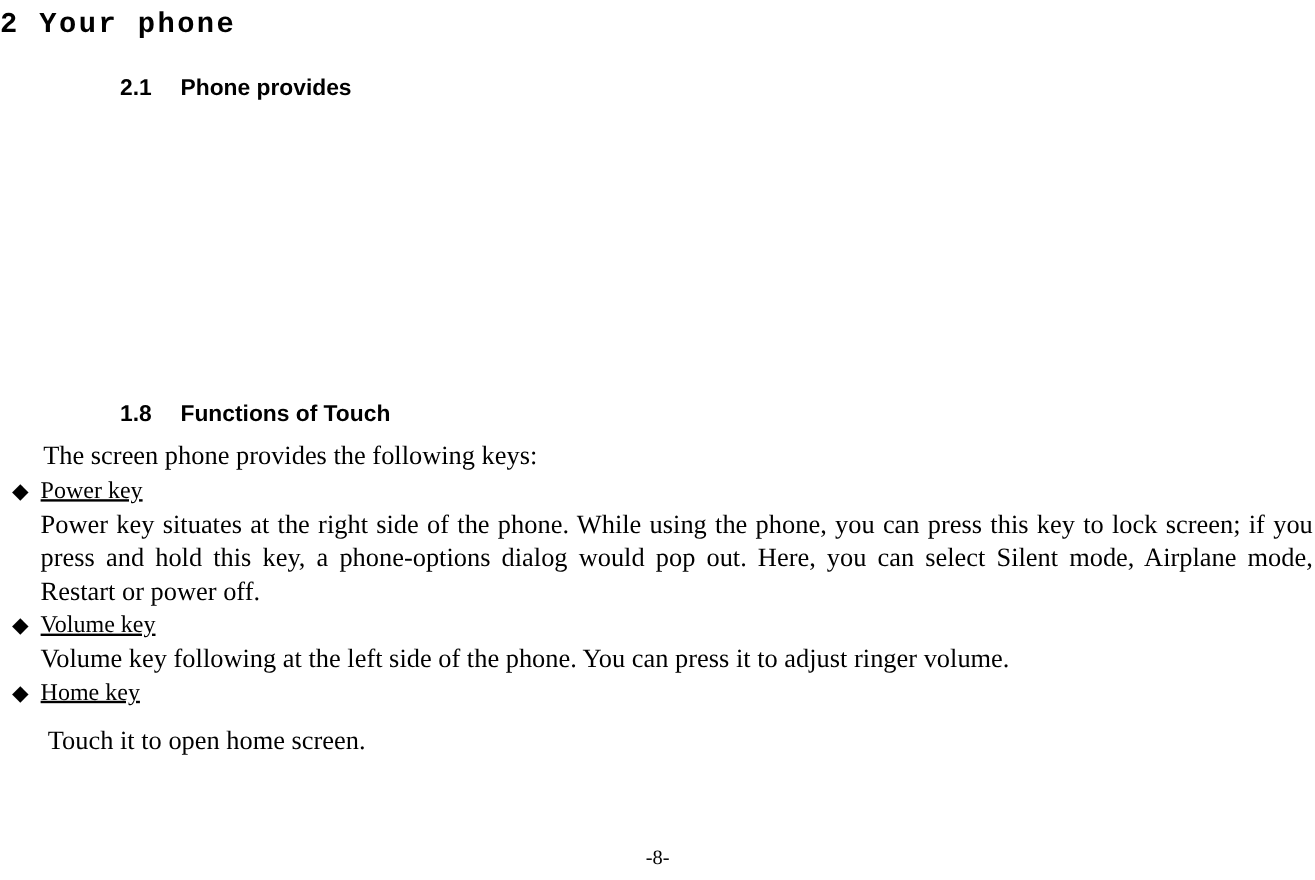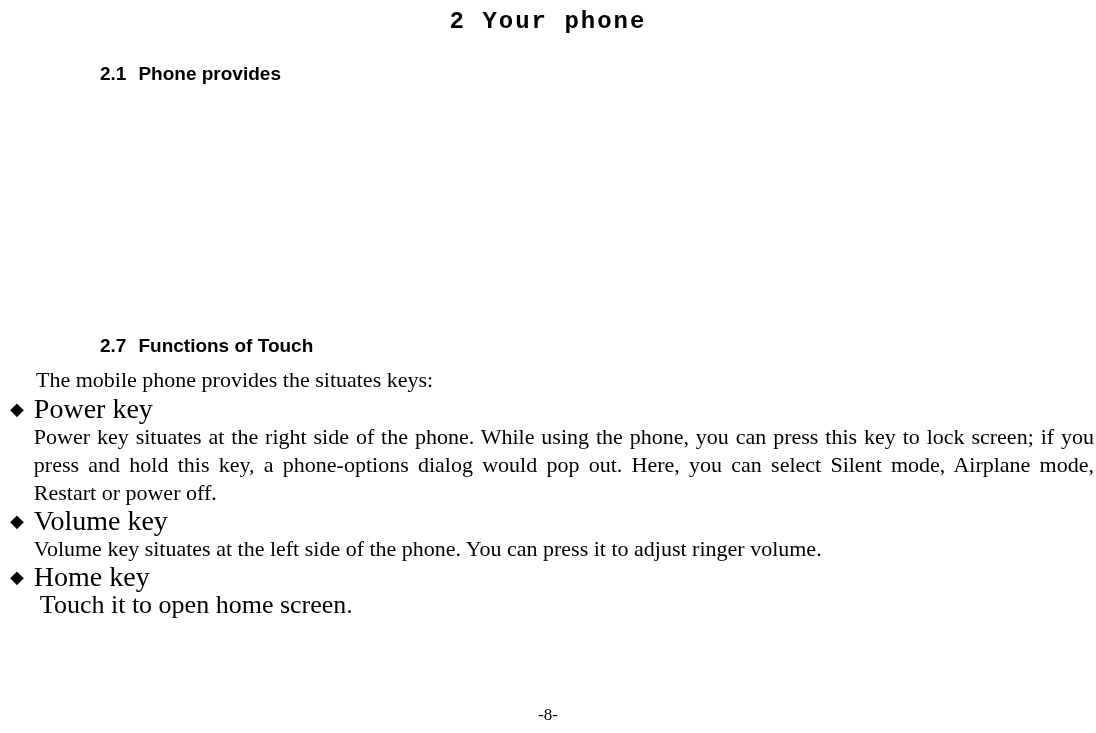--- a/index.html
+++ b/index.html
@@ -15,21 +15,20 @@
       color: #000000;
       position: relative;
       padding: 0;
     }
     .page {
       width: 100%;
       height: 100%;
       position: relative;
     }
     .chapter-title {
-      text-align: center;
       font-family: "Courier New", Courier, monospace;
       font-weight: bold;
       font-size: 24px;
       letter-spacing: 2px;
       padding-top: 8px;
     }
     .section-heading {
       font-family: Arial, Helvetica, sans-serif;
       font-weight: bold;
       font-size: 19px;
@@ -60,77 +59,79 @@
     .bullet-icon {
       font-size: 18px;
       line-height: 28px;
       margin-right: 10px;
       flex-shrink: 0;
     }
     .bullet-content {
       flex: 1;
     }
     .bullet-title {
-      font-size: 28px;
+      font-size: 20px;
       line-height: 28px;
+      text-decoration: underline;
     }
     .bullet-desc {
       font-size: 22px;
       line-height: 28px;
       text-align: justify;
       padding-right: 2px;
     }
     .bullet-desc-indent {
-      font-size: 26px;
+      font-size: 22px;
       line-height: 28px;
       margin-left: 6px;
+      margin-top: 12px;
     }
     .page-number {
       position: absolute;
       bottom: 8px;
       left: 0;
       right: 0;
       text-align: center;
       font-size: 17px;
     }
     .section-number {
       display: inline-block;
-      margin-right: 12px;
+      margin-right: 24px;
     }
   </style>
 </head>
 <body>
 
 <div class="page">
 
   <div class="chapter-title">2 Your phone</div>
 
   <div class="section-heading">
     <span class="section-number">2.1</span><span>Phone provides</span>
   </div>
 
   <div class="section-heading-2">
-    <span class="section-number">2.7</span><span>Functions of Touch</span>
+    <span class="section-number">1.8</span><span>Functions of Touch</span>
   </div>
 
-  <div class="intro-text">The mobile phone provides the situates keys:</div>
+  <div class="intro-text">The screen phone provides the following keys:</div>
 
   <ul class="bullet-list">
     <li class="bullet-item">
       <span class="bullet-icon">◆</span>
       <div class="bullet-content">
         <div class="bullet-title">Power key</div>
         <div class="bullet-desc">Power key situates at the right side of the phone. While using the phone, you can press this key to lock screen; if you press and hold this key, a phone-options dialog would pop out. Here, you can select Silent mode, Airplane mode, Restart or power off.</div>
       </div>
     </li>
     <li class="bullet-item">
       <span class="bullet-icon">◆</span>
       <div class="bullet-content">
         <div class="bullet-title">Volume key</div>
-        <div class="bullet-desc">Volume key situates at the left side of the phone. You can press it to adjust ringer volume.</div>
+        <div class="bullet-desc">Volume key following at the left side of the phone. You can press it to adjust ringer volume.</div>
       </div>
     </li>
     <li class="bullet-item">
       <span class="bullet-icon">◆</span>
       <div class="bullet-content">
         <div class="bullet-title">Home key</div>
         <div class="bullet-desc-indent"> Touch it to open home screen.</div>
       </div>
     </li>
   </ul>

